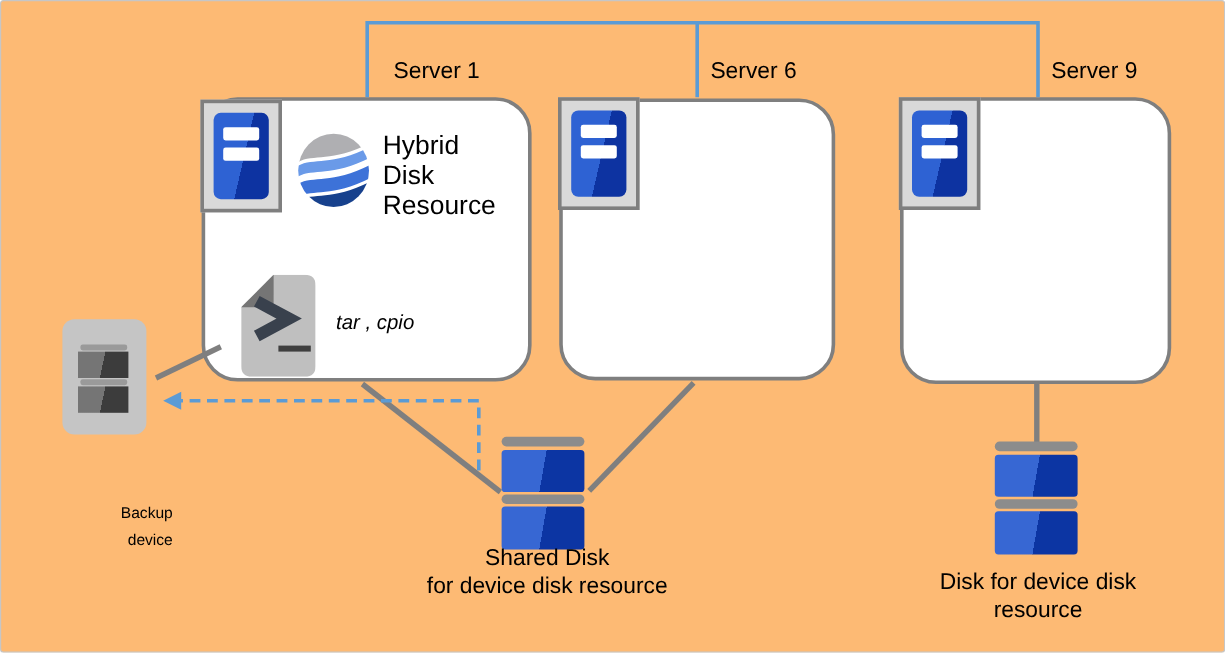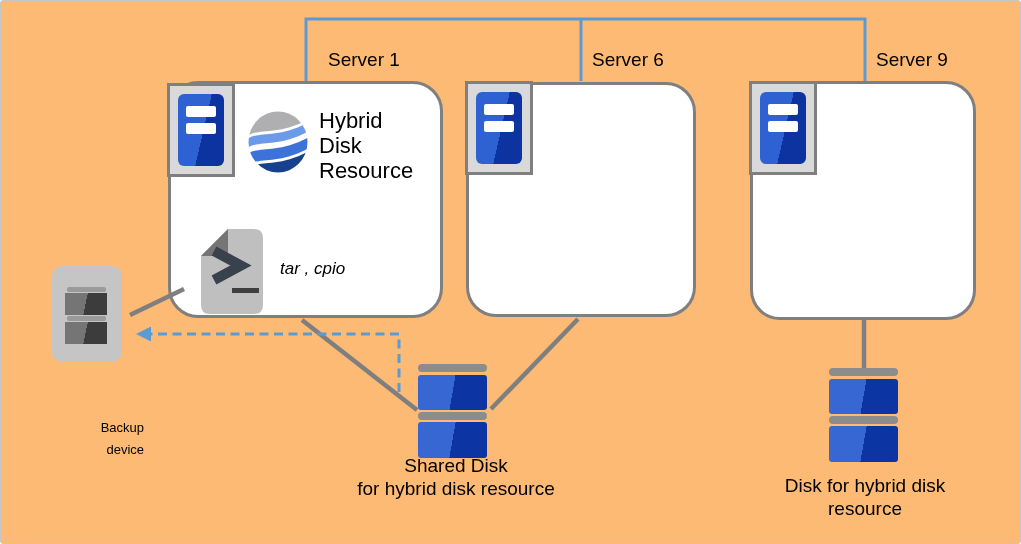--- a/index.html
+++ b/index.html
@@ -132,27 +132,27 @@
   </div>
 
   <div class="disk-icon disk-shared">
     <div class="dbar"></div>
     <div class="platter"></div>
     <div class="dbar dbar2"></div>
     <div class="platter platter2"></div>
   </div>
   <div class="disk-label lbl-shared">
     <div>Shared Disk</div>
-    <div>for hybrid disk resource</div>
+    <div>for device disk resource</div>
   </div>
 
   <div class="disk-icon disk-s3">
     <div class="dbar"></div>
     <div class="platter"></div>
     <div class="dbar dbar2"></div>
     <div class="platter platter2"></div>
   </div>
   <div class="disk-label lbl-disk3">
-    <div>Disk for hybrid disk</div>
+    <div>Disk for device disk</div>
     <div>resource</div>
   </div>
 
 </div>
 
 </body></html>

